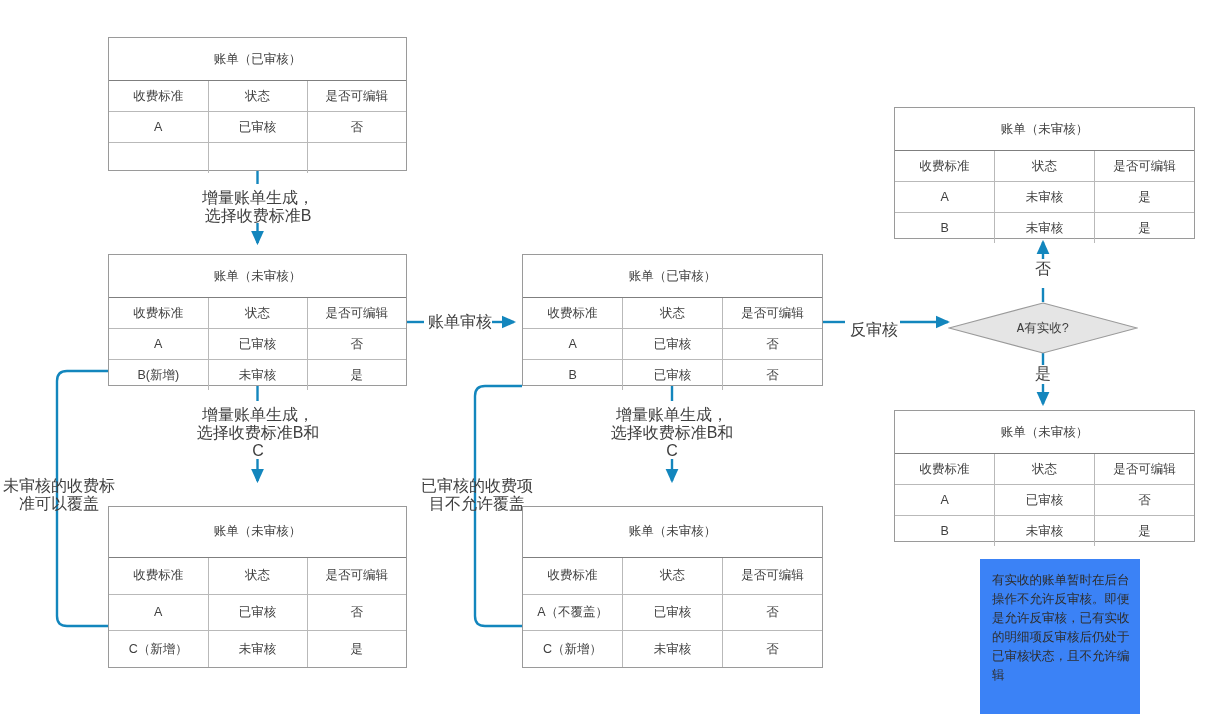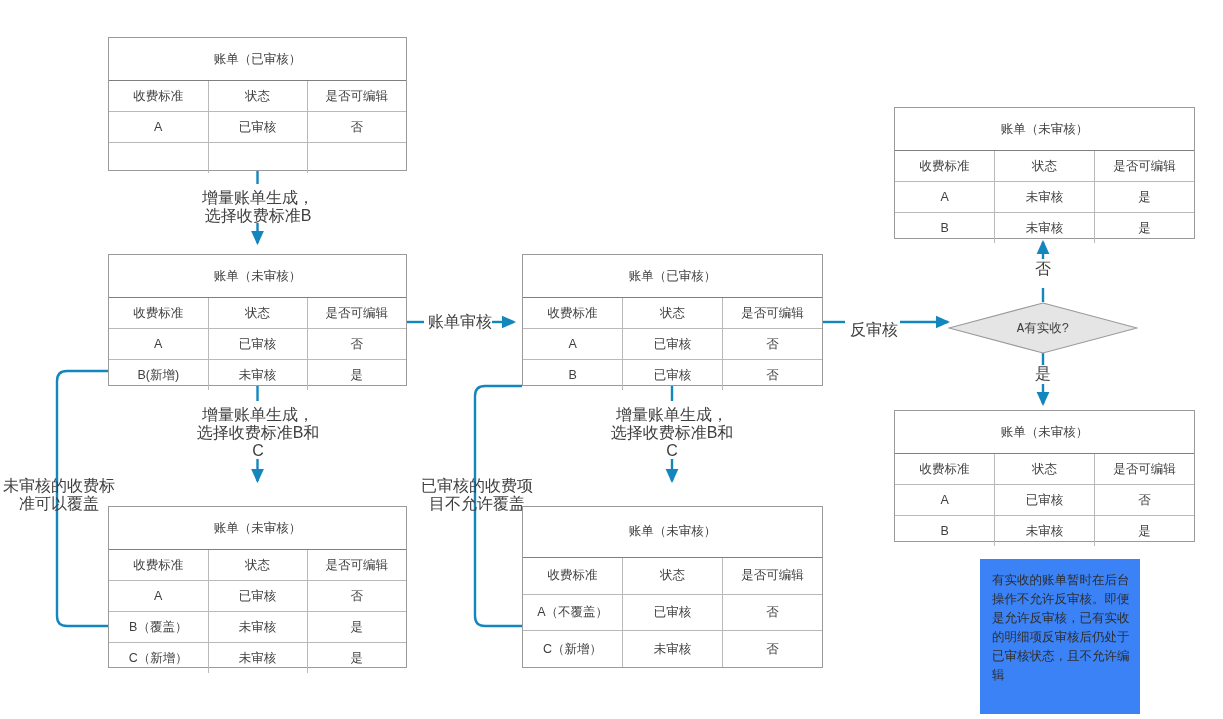--- a/index.html
+++ b/index.html
@@ -166,25 +166,20 @@
         <td>收费标准</td>
         <td>状态</td>
         <td>是否可编辑</td>
       </tr>
       <tr>
         <td>A</td>
         <td>已审核</td>
         <td>否</td>
       </tr>
       <tr>
-        <td class="lead">B（覆盖）</td>
-        <td>未审核</td>
-        <td>是</td>
-      </tr>
-      <tr>
         <td class="lead">C（新增）</td>
         <td>未审核</td>
         <td>是</td>
       </tr>
     </tbody>
       </table>
   </div>
 
   <div class="wlabel bg" style="left:428px;top:297px;width:64px;">账单审核</div>
 

